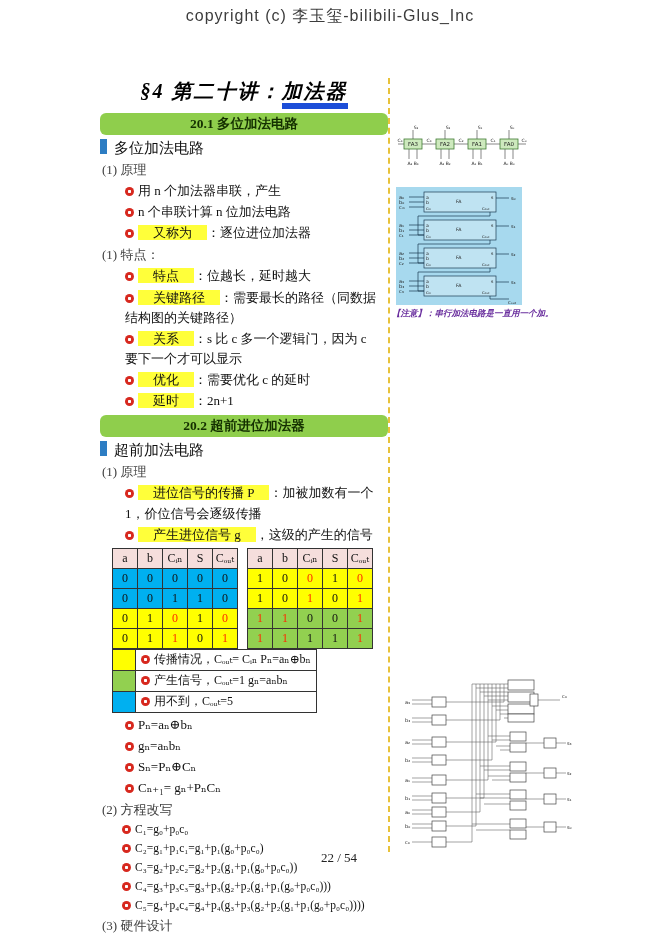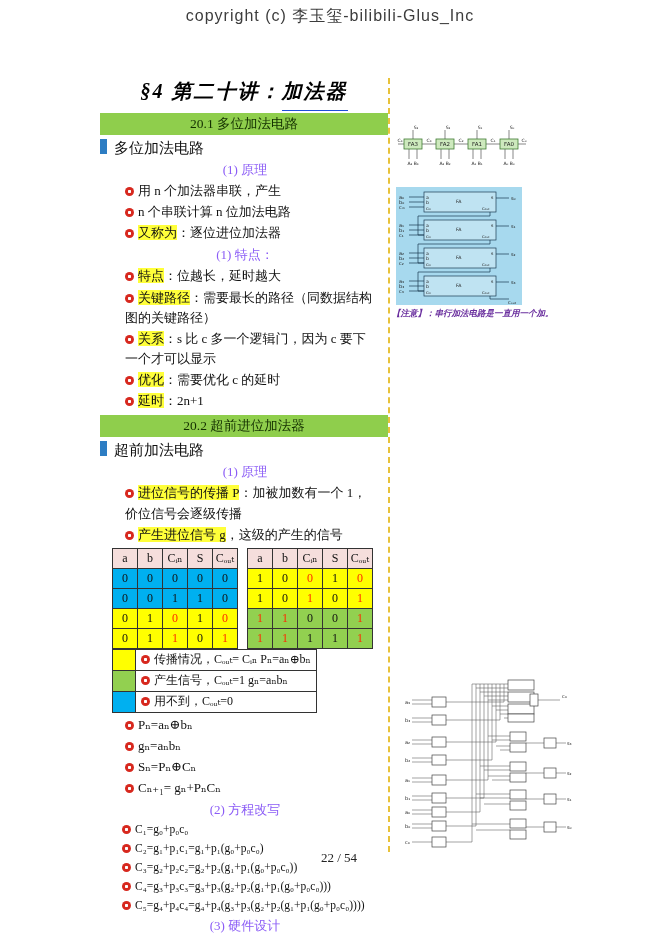--- a/index.html
+++ b/index.html
@@ -14,36 +14,36 @@
     top:6px;left:0;width:660px;text-align:center;
     font-family:Liberation Sans, sans-serif;
     font-size:16px;color:#3c3c3c;letter-spacing:1px;
   }
   
   .col{left:100px;top:74px;width:288px;}
   .doc-title{
     text-align:center;font-size:20px;font-weight:bold;font-style:italic;
     letter-spacing:2px;margin:4px 0 8px 0;color:#000;
   }
-  .doc-title .emph{border-bottom:1px solid #1d4ed8;padding-bottom:8px;}
+  .doc-title .emph{border-bottom:6px solid #1d4ed8;padding-bottom:1px;}
   .bar{
-    background:#8fce4c;text-align:center;font-size:13.5px;font-weight:400;
-    padding:2px 0;margin:4px 0 2px 0;color:#143000;
+    background:#8fce4c;text-align:center;font-size:13.5px;font-weight:700;
+    padding:2px 0;margin:4px 0 2px 0;color:#143000;border-radius:6px;
   }
   .topic{display:flex;align-items:flex-start;gap:7px;font-size:15px;margin:4px 0 2px 0;}
   .sq{width:7px;height:15px;background:#2d7dc3;flex:0 0 auto;}
-  .sub{color:#8b5cf6;font-size:13px;margin:3px 0 2px 2px;text-align:center;}
+  .sub{color:#404040;font-size:13px;margin:3px 0 2px 2px;}
   .li{font-size:13px;line-height:1.55;margin:1px 12px 1px 25px;}
   .li.eq{font-size:11.5px;margin-left:22px;letter-spacing:0;}
   .bullet{
     display:inline-block;width:9px;height:9px;border-radius:50%;
     background:radial-gradient(circle,#ffffff 0 1.4px,#d7281e 1.5px);
     margin-right:4px;vertical-align:-1px;
   }
-  .hl{background:#ffff3a;padding:0 0;}
+  .hl{background:#ffff3a;padding:0 15px;}
   .hl:empty{display:none;}
   
   .tables{display:flex;gap:9px;margin:3px 0 0 12px;}
   table{border-collapse:collapse;font-size:12px;}
   .tt td,.tt th{
     border:1px solid #333;width:24px;height:19px;text-align:center;
     padding:0;font-weight:normal;
   }
   .tt th{background:#f5dedc;}
   tr.bgb td{background:#00b0f0;}
@@ -198,21 +198,21 @@
         <tr>
       <td class="sw" data-sw="yellow"></td>
       <td><span class="bullet"></span><span>传播情况，Cₒᵤₜ= Cᵢₙ Pₙ=aₙ⊕bₙ</span></td>
     </tr>
     <tr>
       <td class="sw" data-sw="green"></td>
       <td><span class="bullet"></span><span>产生信号，Cₒᵤₜ=1  gₙ=aₙbₙ</span></td>
     </tr>
     <tr>
       <td class="sw" data-sw="blue"></td>
-      <td><span class="bullet"></span><span>用不到，Cₒᵤₜ=0</span></td>
+      <td><span class="bullet"></span><span>用不到，Cₒᵤₜ=5</span></td>
     </tr>
   </tbody>
     </table>
 
   <div class="li"><span class="bullet"></span><span>Pₙ=aₙ⊕bₙ</span></div>
   <div class="li"><span class="bullet"></span><span>gₙ=aₙbₙ</span></div>
   <div class="li"><span class="bullet"></span><span>Sₙ=Pₙ⊕Cₙ</span></div>
   <div class="li"><span class="bullet"></span><span>Cₙ₊₁= gₙ+PₙCₙ</span></div>
 
   <div class="sub">(2) 方程改写</div>

